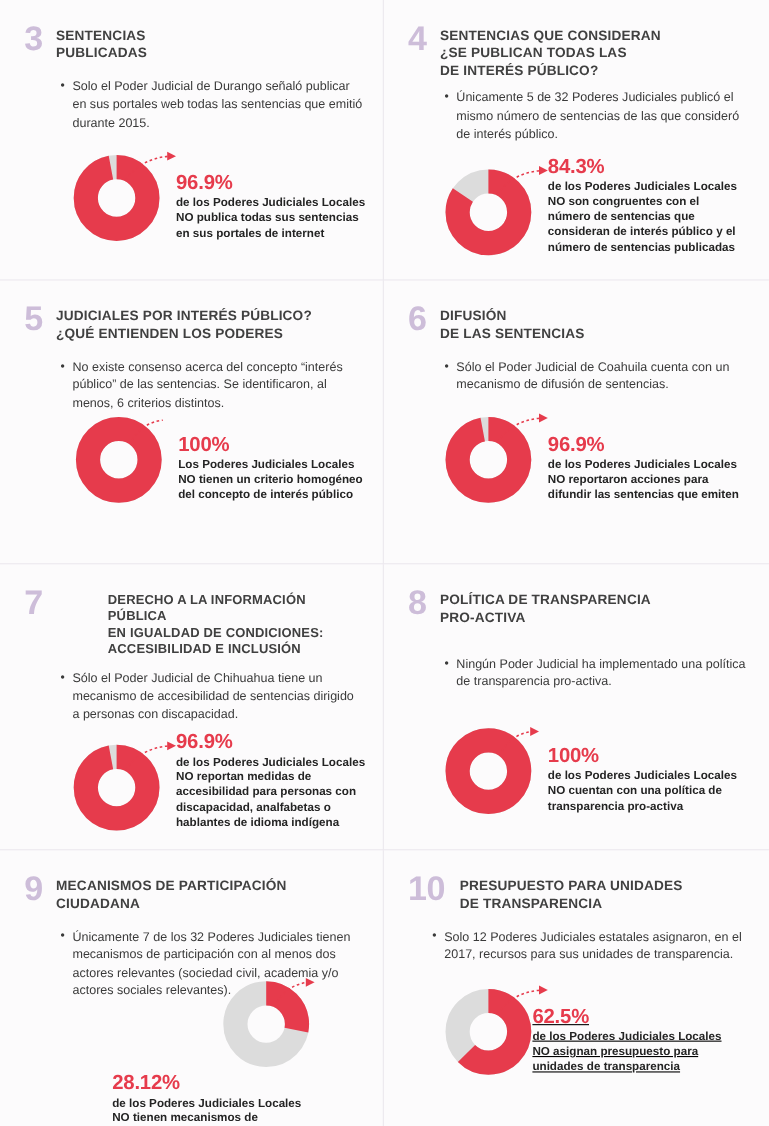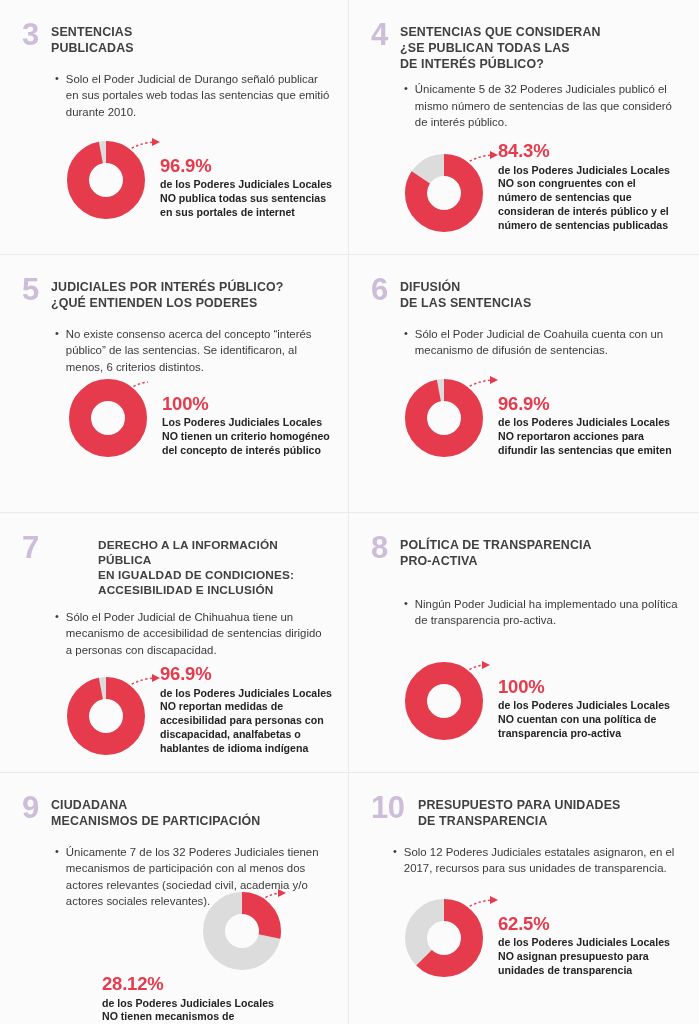--- a/index.html
+++ b/index.html
@@ -105,21 +105,21 @@
   <div class="panel bl rowline">
     <div class="phead">
       <div class="pnum">3</div>
       <div class="ptitle">
         <div>SENTENCIAS</div>
         <div>PUBLICADAS</div>
       </div>
     </div>
     <div class="pbody">
       <span class="bullet">•</span>
-      <span class="pbody-text">Solo el Poder Judicial de Durango señaló publicar en sus portales web todas las sentencias que emitió durante 2010.</span>
+      <span class="pbody-text">Solo el Poder Judicial de Durango señaló publicar en sus portales web todas las sentencias que emitió durante 2015.</span>
     </div>
     <div class="stat" style="left:66px;top:140px;">
       <div class="donut-wrap">
         <svg class="donut" width="80" height="80" viewBox="0 0 80 80">
           <circle cx="40" cy="40" r="28" fill="none" stroke="#dcdcdc" stroke-width="22"></circle>
           <circle class="donut-value" cx="40" cy="40" r="28" fill="none" stroke="#e63b4c" stroke-width="22" transform="rotate(-90 40 40)" stroke-dasharray="170.475 5.454"></circle>
         </svg>
         <svg class="leader" width="70" height="40" viewBox="0 0 70 40" style="left:46px;top:-6px;">
           <path d="M2 30 Q 16 10 42 8" fill="none" stroke="#e63b4c" stroke-width="1.4" stroke-dasharray="2.4 2.4"></path>
           <path d="M40 4 L48 8 L40 12 Z" fill="#e63b4c"></path>
@@ -308,22 +308,22 @@
           <div>transparencia pro-activa</div>
         </div>
       </div>
     </div>
   </div>
 
   <div class="panel bl">
     <div class="phead">
       <div class="pnum">9</div>
       <div class="ptitle">
+        <div>MECANISMOS DE PARTICIPACIÓN</div>
         <div>CIUDADANA</div>
-        <div>MECANISMOS DE PARTICIPACIÓN</div>
       </div>
     </div>
     <div class="pbody">
       <span class="bullet">•</span>
       <span class="pbody-text">Únicamente 7 de los 32 Poderes Judiciales tienen mecanismos de participación con al menos dos actores relevantes (sociedad civil, academia y/o actores sociales relevantes).</span>
     </div>
     <div class="stat" style="left:88px;top:118px;flex-direction:column;">
       <div class="donut-wrap">
         <svg class="donut" width="80" height="80" viewBox="0 0 80 80">
           <circle cx="40" cy="40" r="28" fill="none" stroke="#dcdcdc" stroke-width="22"></circle>
@@ -361,21 +361,21 @@
       <div class="donut-wrap">
         <svg class="donut" width="80" height="80" viewBox="0 0 80 80">
           <circle cx="40" cy="40" r="28" fill="none" stroke="#dcdcdc" stroke-width="22"></circle>
           <circle class="donut-value" cx="40" cy="40" r="28" fill="none" stroke="#e63b4c" stroke-width="22" transform="rotate(-90 40 40)" stroke-dasharray="109.956 65.973"></circle>
         </svg>
         <svg class="leader" width="70" height="40" viewBox="0 0 70 40" style="left:46px;top:-6px;">
           <path d="M2 30 Q 16 10 42 8" fill="none" stroke="#e63b4c" stroke-width="1.4" stroke-dasharray="2.4 2.4"></path>
           <path d="M40 4 L48 8 L40 12 Z" fill="#e63b4c"></path>
         </svg>
       </div>
-      <div class="statright" style="width:195px;margin-left:14px;">
+      <div class="statright" style="width:195px;text-decoration:underline;">
         <div class="pct">62.5%</div>
         <div class="caption">
           <div>de los Poderes Judiciales Locales</div>
           <div>NO asignan presupuesto para</div>
           <div>unidades de transparencia</div>
         </div>
       </div>
     </div>
   </div>
 

